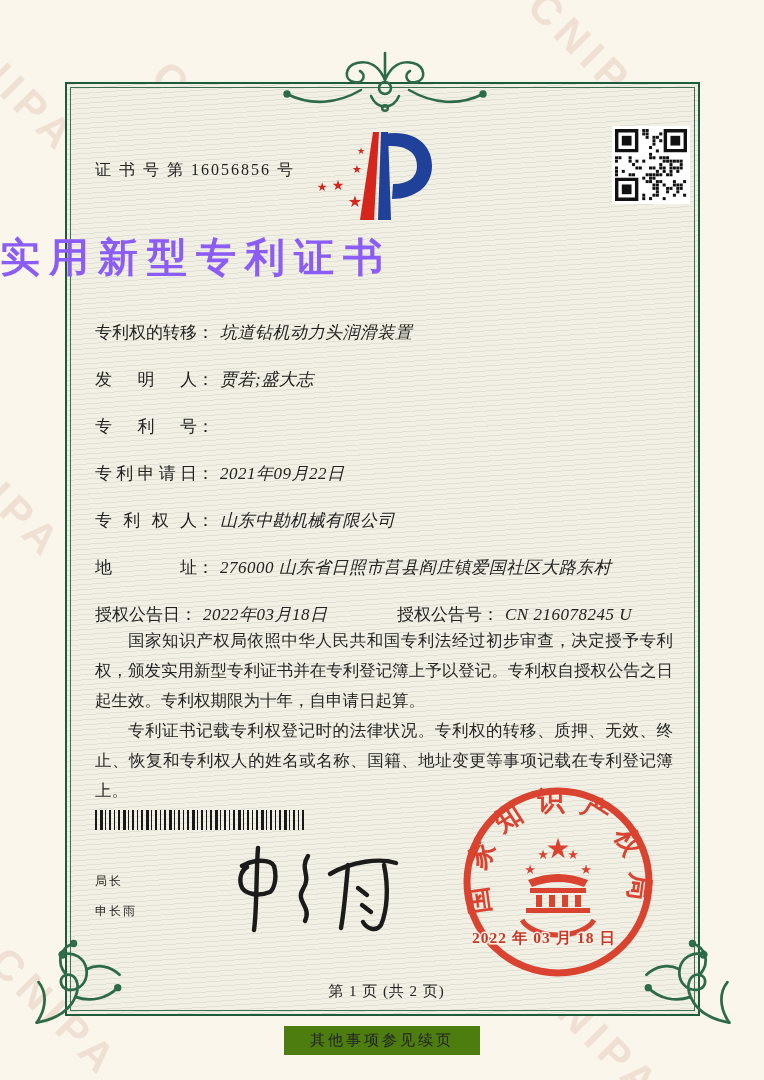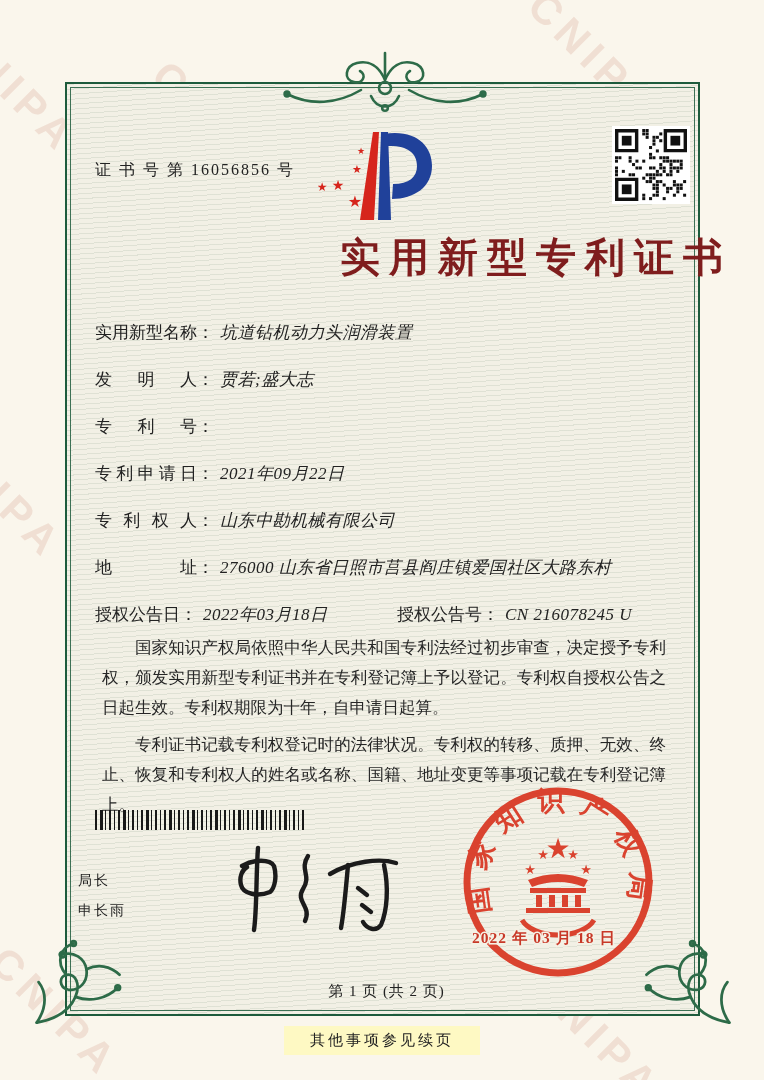--- a/index.html
+++ b/index.html
@@ -36,67 +36,67 @@
   .ornament svg{display:block;}
   
   .cert-no{
     position:absolute;left:95px;top:124px;z-index:5;
     font-size:16px;letter-spacing:2px;color:#222;margin-top:36px;
   }
   .logo{position:absolute;left:318px;top:120px;z-index:5;}
   .qr{position:absolute;left:612px;top:126px;width:78px;height:78px;background:#ffffff;z-index:5;padding:3px;box-sizing:border-box;}
   .title{
     position:absolute;left:0;top:230px;width:732px;z-index:5;
-    text-align:right;font-size:40px;font-weight:bold;
-    letter-spacing:9px;color:#7f1d1d;
+    text-align:left;font-size:40px;font-weight:bold;
+    letter-spacing:9px;color:#8b5cf6;
   }
   
   .fields{position:absolute;left:95px;top:322px;width:572px;z-index:5;font-size:17px;}
   .field-row{display:flex;align-items:baseline;margin-bottom:25px;line-height:22px;}
   .field-pair{display:flex;align-items:baseline;}
   .field-pair.first{width:302px;flex:0 0 302px;}
   .field-label{
     display:inline-block;width:102px;flex:0 0 102px;
     text-align:justify;text-align-last:justify;color:#222;
   }
   .field-colon{margin:0 6px 0 0;}
   .field-value{color:#222;letter-spacing:0.5px;white-space:nowrap;font-style:italic;}
   .field-label.narrow{width:85px;flex:0 0 85px;}
   
   .body-text{
     position:absolute;left:95px;top:626px;width:578px;z-index:5;
     font-size:16.5px;line-height:1.82;text-align:justify;color:#262626;
   }
-  .body-text p{margin:7px;text-indent:2em;}
+  .body-text p{margin:0;text-indent:2em;}
   
   .barcode{
     position:absolute;left:95px;top:810px;width:212px;height:20px;z-index:5;
     background:
       repeating-linear-gradient(90deg,
         #181818 0 2px, rgba(0,0,0,0) 2px 5px,
         #181818 5px 8px, rgba(0,0,0,0) 8px 10px,
         #181818 10px 11px, rgba(0,0,0,0) 11px 14px,
         #181818 14px 16px, rgba(0,0,0,0) 16px 19px,
         #181818 19px 20px, rgba(0,0,0,0) 20px 23px);
   }
   
-  .sign-block{position:absolute;left:78px;top:866px;z-index:5;font-size:14px;line-height:30px;letter-spacing:2px;}
+  .sign-block{position:absolute;left:95px;top:866px;z-index:5;font-size:12px;line-height:30px;letter-spacing:2px;}
   .sign-script{position:absolute;left:212px;top:832px;z-index:5;}
   
   .seal{position:absolute;left:458px;top:782px;width:200px;height:200px;z-index:6;opacity:0.95;}
   
   .page-info{
     position:absolute;left:65px;top:982px;width:643px;z-index:5;
     text-align:center;font-size:15px;letter-spacing:1px;color:#222;
   }
   .continuation{
     position:absolute;left:0;top:1026px;width:764px;text-align:center;z-index:5;
   }
   .continuation span{
-    display:inline-block;background:#fef9c3;padding:5px 26px;
+    display:inline-block;background:#4d7c0f;padding:5px 26px;
     font-size:15px;letter-spacing:3px;color:#222;
   }
 </style>
 </head>
 <body>
 
 <div class="watermark" style="left:-28px;top:14px">CNIPA</div>
 <div class="watermark" style="left:176px;top:52px">CNIPA</div>
 <div class="watermark" style="left:552px;top:-18px">CNIPA</div>
 <div class="watermark" style="left:436px;top:300px">CNIPA</div>
@@ -269,21 +269,21 @@
         <rect x="35" y="70" width="3.1" height="3.1"></rect>
         <rect x="49" y="70" width="3.1" height="3.1"></rect>
       </g>
   </svg>
 </div>
 
 <div class="title">实用新型专利证书</div>
 
 <div class="fields">
   <div class="field-row">
-    <span class="field-label">实用新型名称</span>
+    <span class="field-label">专利权的转移</span>
       <span class="field-colon">：</span>
     <span class="field-value">坑道钻机动力头润滑装置</span>
   </div>
   <div class="field-row">
     <span class="field-label">发明人</span>
       <span class="field-colon">：</span>
     <span class="field-value">贾若;盛大志</span>
   </div>
   <div class="field-row">
     <span class="field-label">专利号</span>

